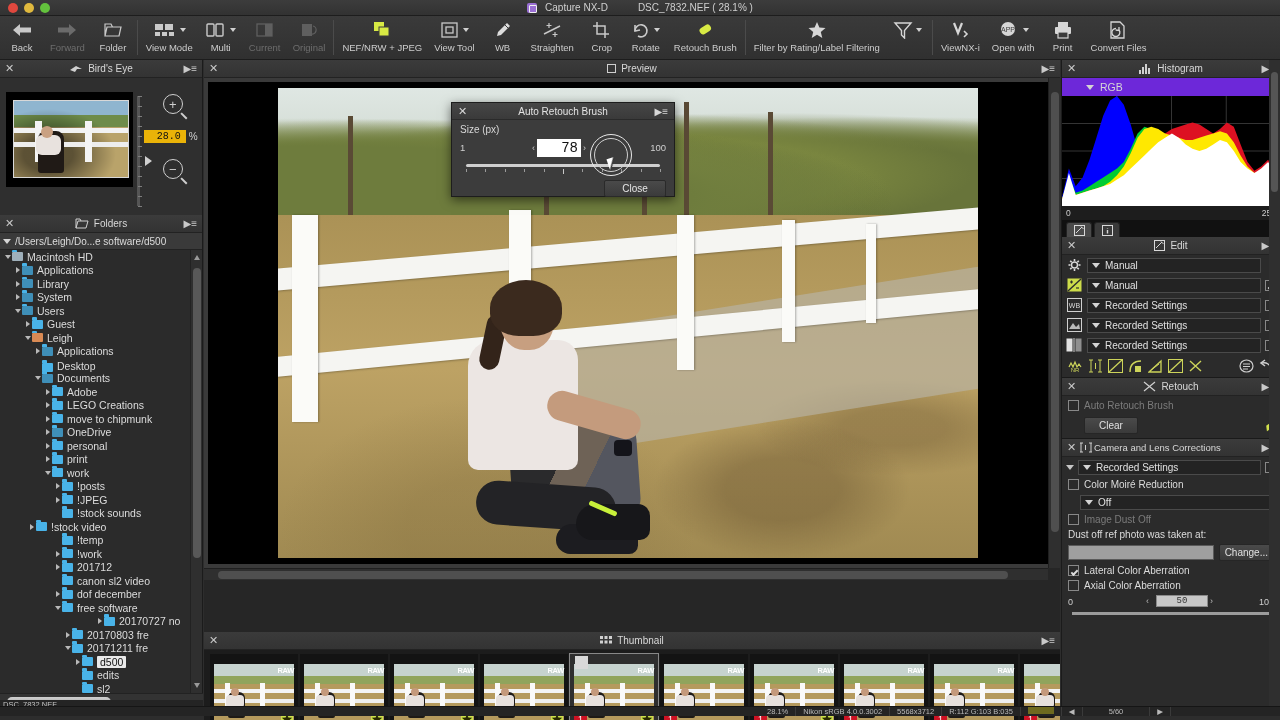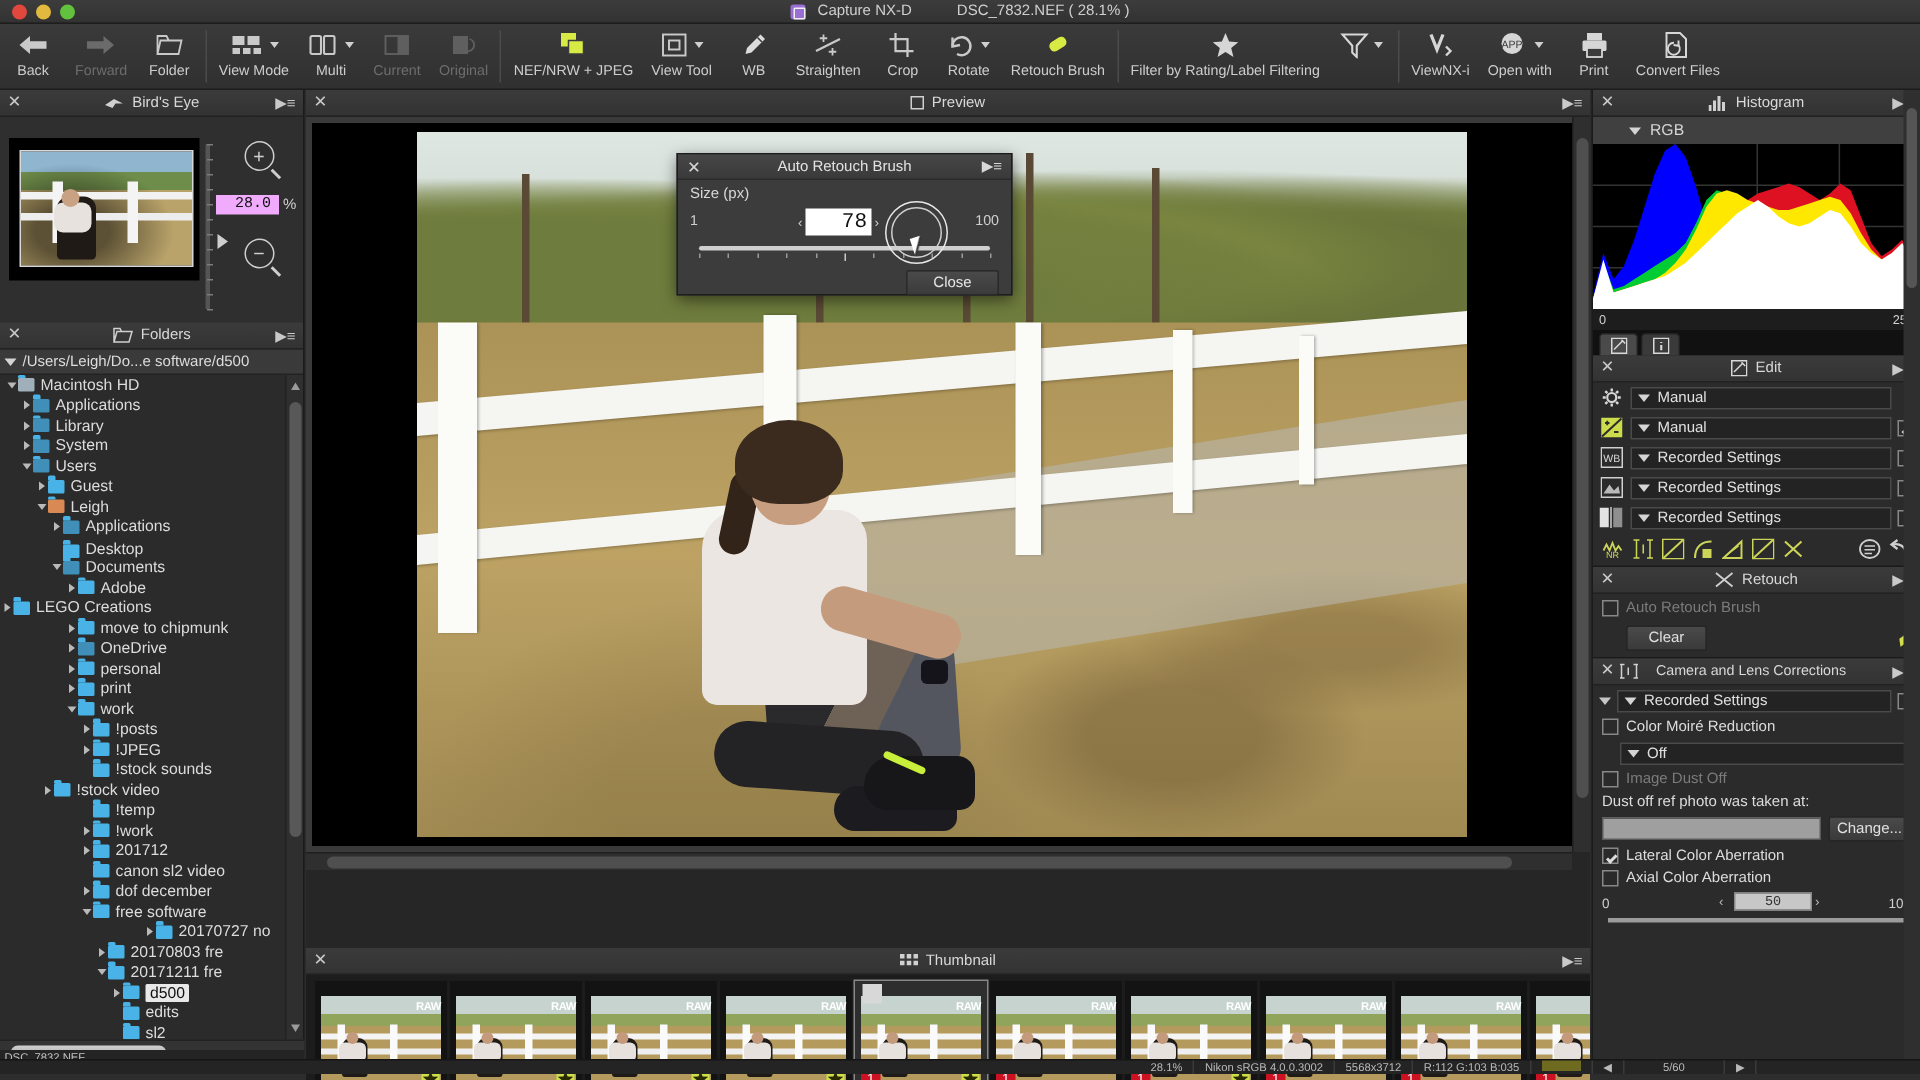--- a/index.html
+++ b/index.html
@@ -69,21 +69,21 @@
   .zoomticks i{position:absolute;left:5px;width:4px;height:1px;background:#7d7d7d;}
   .zoomhandle{position:absolute;left:12px;width:0;height:0;border-top:5px solid transparent;
      border-bottom:5px solid transparent;border-left:7px solid #cfcfcf;}
   .mag{ width:20px;height:20px;border:1.6px solid #cfcfcf;border-radius:50%;position:relative;
      margin-left:14px;}
   .mag:after{content:"";position:absolute;right:-6px;bottom:-4px;width:8px;height:1.8px;
      background:#cfcfcf;transform:rotate(45deg);}
   .mag b{position:absolute;left:50%;top:50%;transform:translate(-50%,-50%);font-size:13px;
      font-weight:400;line-height:1;color:#cfcfcf;}
   .zoomval{ margin-left:10px; display:flex;align-items:center;gap:3px;}
-  .zoomval .box{background:#f0abfc;color:#111;font-size:10px;padding:1px 5px;min-width:42px;
+  .zoomval .box{background:#eab308;color:#111;font-size:10px;padding:1px 5px;min-width:42px;
      text-align:right;font-family:"Liberation Mono",monospace;}
   .zoomval .pct{font-size:10px;color:#d0d0d0;}
 
   
   .folders{ position:absolute; top:155px; left:0; right:0; bottom:17px; background:#2b2b2b;}
   .pathbar{ height:17px; background:#3a3a3a;border-bottom:1px solid #222; display:flex;
     align-items:center; font-size:10px; color:#dcdcdc; padding-left:3px; gap:4px;}
   .tree{ position:absolute; top:35px; left:0; right:12px; bottom:0; overflow:hidden;
     font-size:10.5px; }
   .trow{ height:13.5px; display:flex; align-items:center; white-space:nowrap; color:#dcdcdc;}
@@ -223,21 +223,21 @@
   .raw{ position:absolute; right:4px; top:12px; font-size:7.5px; font-weight:bold; color:#fff;
     letter-spacing:-.3px; }
   .star{ position:absolute; right:4px; top:56px; width:14px; height:15px; }
   .badge1{ position:absolute; left:4px; top:58px; width:13px; height:13px; background:#cc1122;
     color:#fff; font-size:9px; display:flex;align-items:center;justify-content:center;}
   .editmark{ position:absolute; left:5px; top:2px; width:13px;height:13px; background:#d8d8d8;}
 
   
   .right{ position:absolute; left:1061px; top:60px; width:219px; height:650px; background:#2b2b2b;
     border-left:1px solid #1b1b1b;}
-  .hist-sel{ height:18px; background:#404040; display:flex; align-items:center; padding-left:24px; gap:6px;}
+  .hist-sel{ height:18px; background:#6d28d9; display:flex; align-items:center; padding-left:24px; gap:6px;}
   .ddcaret{width:0;height:0;border-left:4px solid transparent;border-right:4px solid transparent;
     border-top:5px solid #d4d4d4;}
   .hist-canvas{position:relative;height:110px;background:#000;}
   .hist-axis{ height:14px; background:#1d1d1d; display:flex; justify-content:space-between;
     align-items:center; padding:0 4px; font-size:8.5px; color:#cfcfcf;}
   .tabs{ height:17px; background:#111; display:flex; align-items:flex-end; padding-left:4px; gap:2px;}
   .tab{ width:26px;height:15px;background:#3a3a3a;border:1px solid #222;border-bottom:none;
     border-radius:3px 3px 0 0; display:flex;align-items:center;justify-content:center;}
   .tab.active{background:#4a4a4a;}
   .ed-row{ height:20px; display:flex; align-items:center; gap:4px; padding:0 4px; }
@@ -638,21 +638,21 @@
             <span class="fico sys"></span>
             <span class="tlbl">Documents</span>
           </div>
           <div class="trow" style="padding-left: 43px;">
             <span class="tw">
               <span class="arr"></span>
             </span>
             <span class="fico"></span>
             <span class="tlbl">Adobe</span>
           </div>
-          <div class="trow" style="">
+          <div class="trow" style="padding-left: 43px;">
             <span class="tw">
               <span class="arr"></span>
             </span>
             <span class="fico"></span>
             <span class="tlbl">LEGO Creations</span>
           </div>
           <div class="trow" style="padding-left: 43px;">
             <span class="tw">
               <span class="arr"></span>
             </span>
@@ -1290,21 +1290,21 @@
       </div>
       <div class="r-line" style="padding-left:22px;padding-top:4px;padding-bottom:4px">
         <span class="btnsm">Clear</span>
         <span style="margin-left:auto;color:#d2e04c;font-size:13px;transform:rotate(-35deg)">▰</span>
       </div>
     </div>
 
     <div class="sect">
       <div class="panel-hd">
         <span class="x">✕</span>
-        <span class="ttl" style="justify-content:flex-start;padding-left:18px;gap:12px">
+        <span class="ttl" style="justify-content:flex-start;padding-left:18px;gap:2px">
           <svg width="12" height="11" viewBox="0 0 12 11">
             <path d="M1 1 L1 10 M11 1 L11 10 M0 1 L3 1 M9 1 L12 1 M0 10 L3 10 M9 10 L12 10 M5.5 3 L5.5 8" stroke="#d0d0d0" fill="none"></path>
           </svg>
           <span style="font-size:9.5px">Camera and Lens Corrections</span>
         </span>
         <span class="mn">▶≡</span>
       </div>
       <div class="ed-row">
         <span style="width:8px;height:0;border-left:4px solid transparent;border-right:4px solid transparent;border-top:5px solid #c5c5c5"></span>
         <div class="ed-sel">

